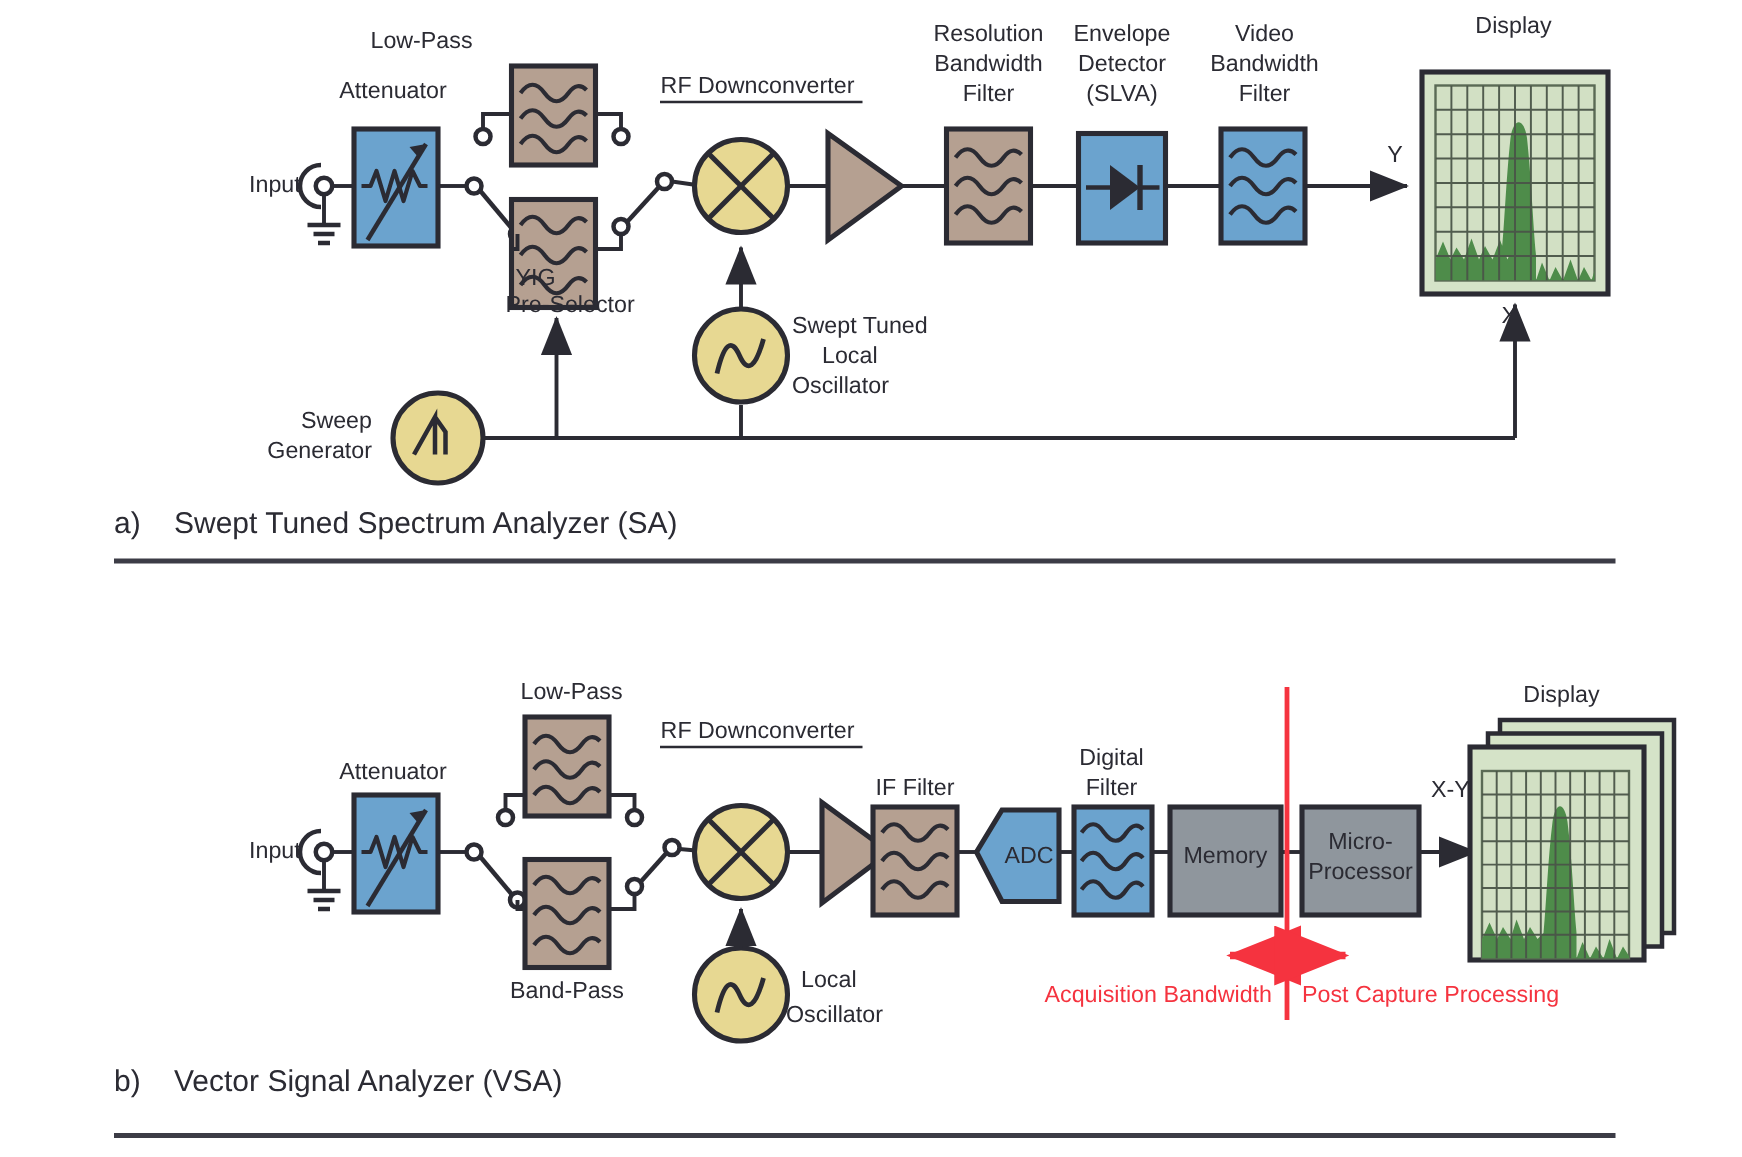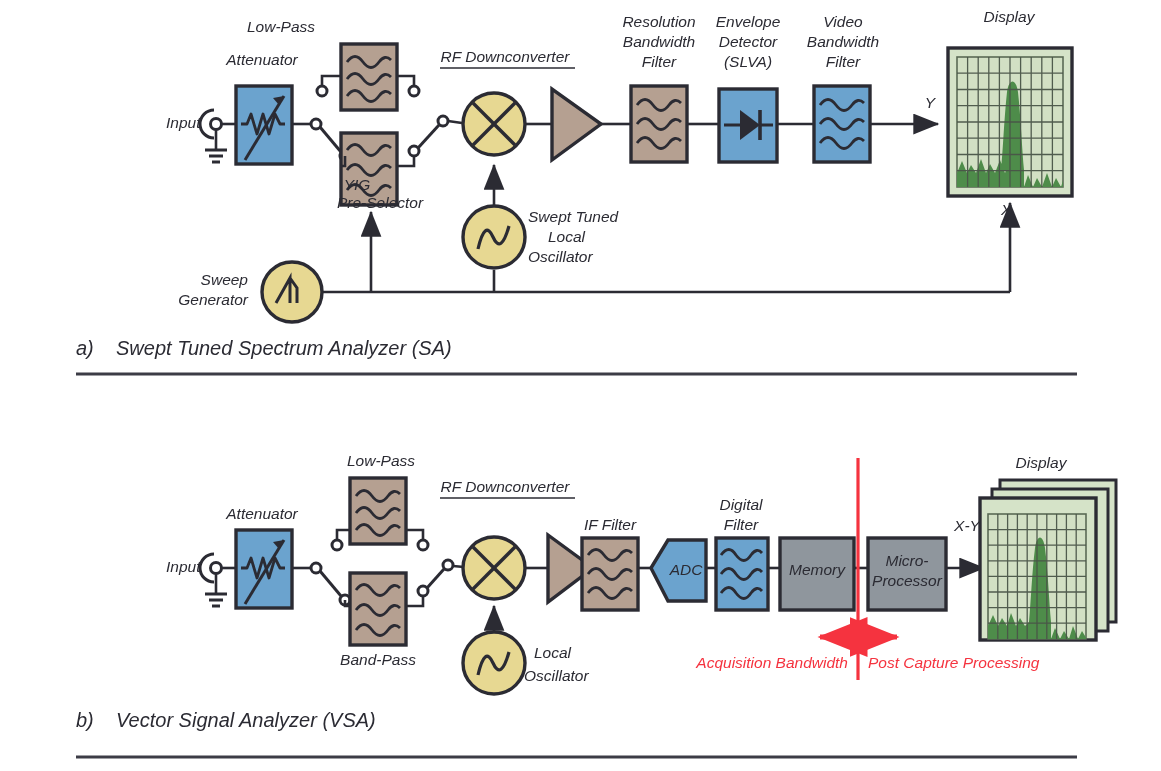--- a/index.html
+++ b/index.html
@@ -1,17 +1,17 @@
 <!DOCTYPE html>
 <html><head>
 <meta charset="utf-8">
 <style>
   html,body{margin:0;padding:0;background:#ffffff;}
   body{width:1161px;height:771px;font-family:"Liberation Sans",sans-serif;color:#2b2b33;overflow:hidden;}
-  #stage{position:relative;width:1161px;height:771px;font-style:italic;}
+  #stage{position:relative;width:1161px;height:771px;}
   svg{display:block;}
   .lbl{font-family:"Liberation Sans",sans-serif;font-size:15.5px;fill:#2b2b33;}
   .lbl-red{font-family:"Liberation Sans",sans-serif;font-size:15.5px;fill:#f5333f;}
   .cap{font-family:"Liberation Sans",sans-serif;font-size:20px;fill:#2b2b33;}
 </style>
 </head>
 <body>
 
 <div id="stage">
 <svg width="1161" height="771" viewBox="0 0 1161 771">

